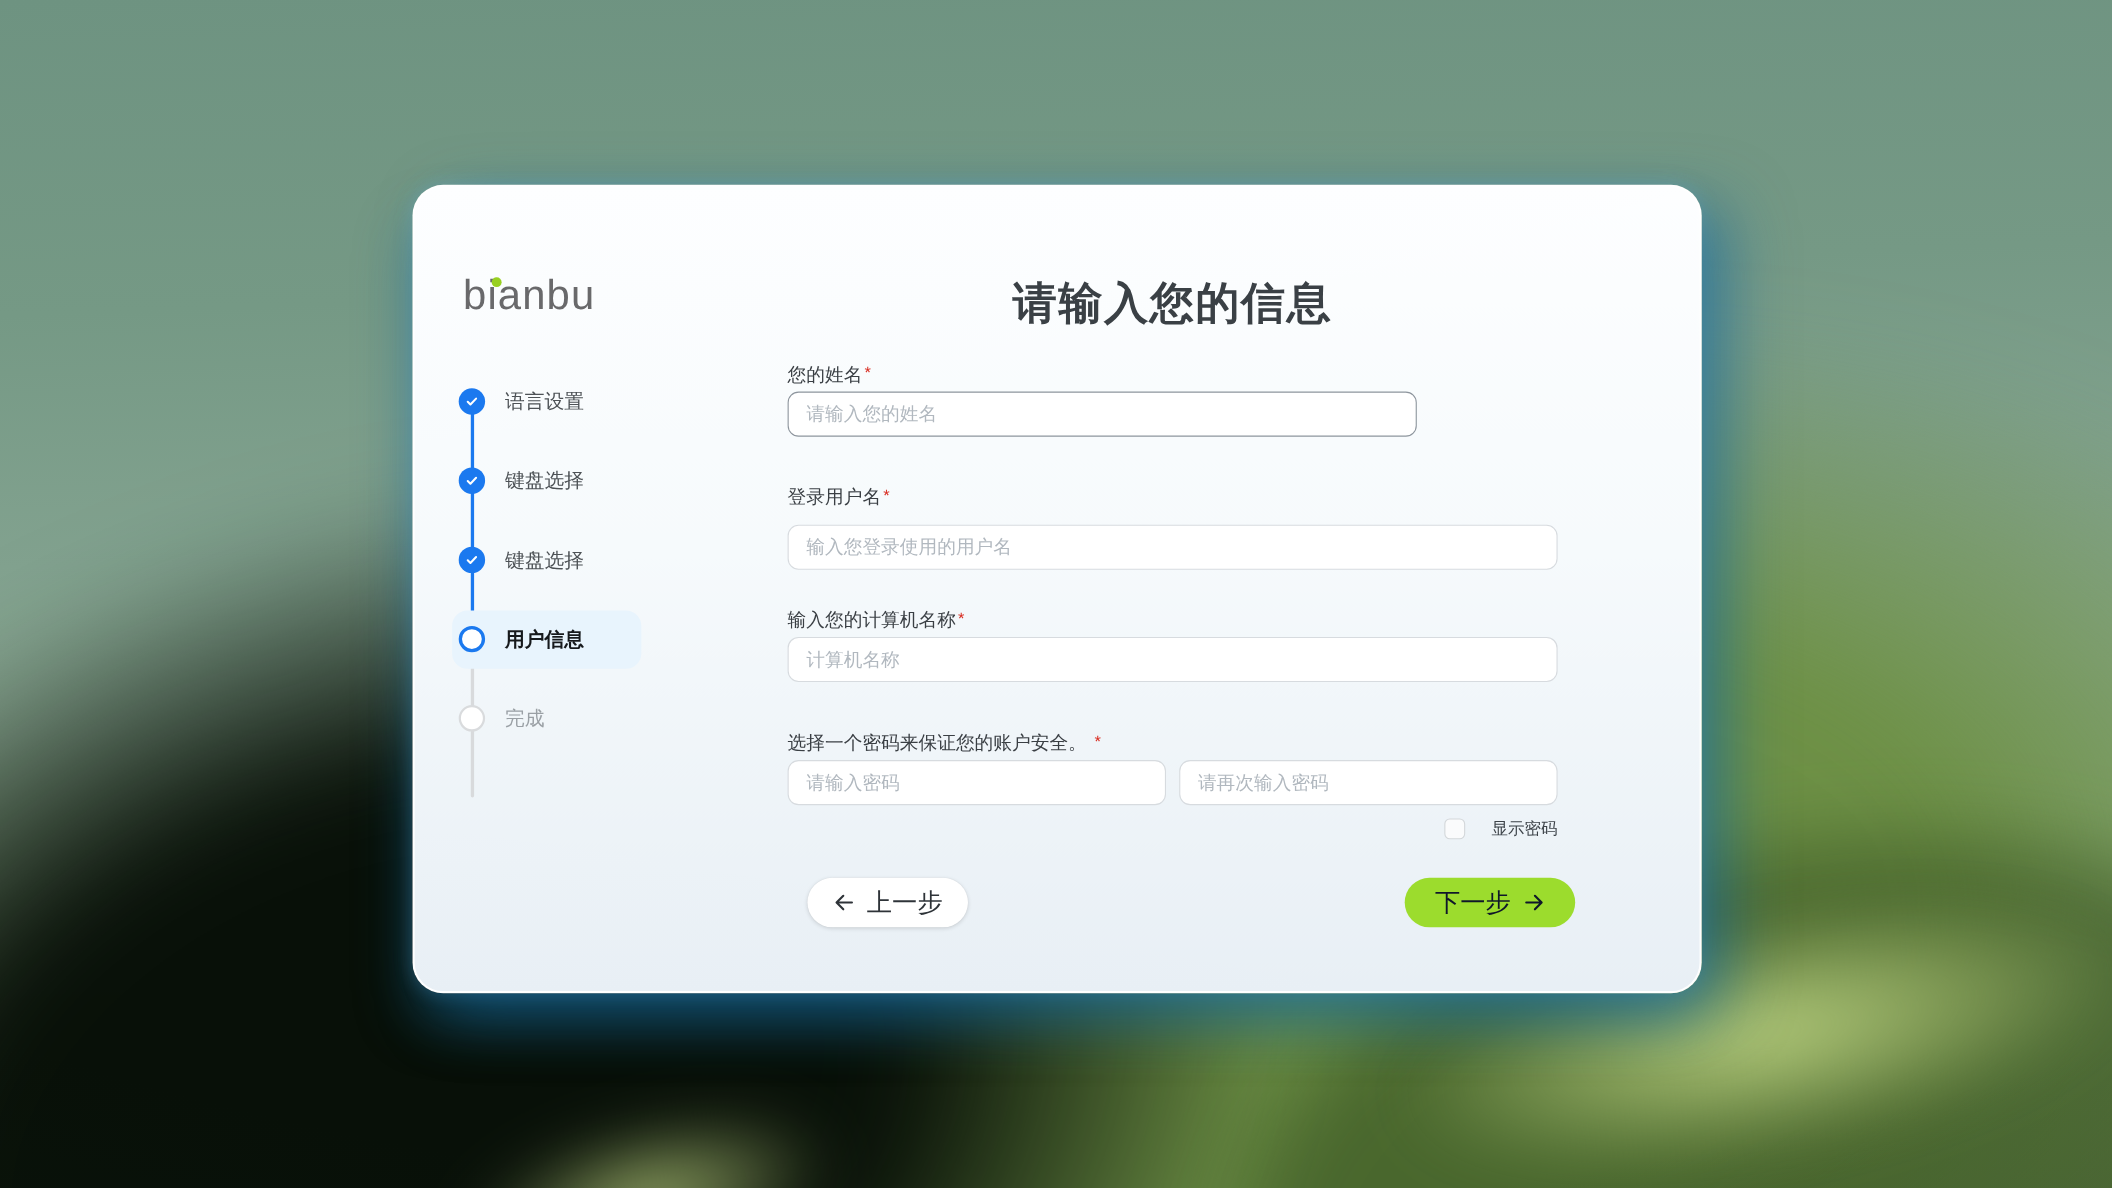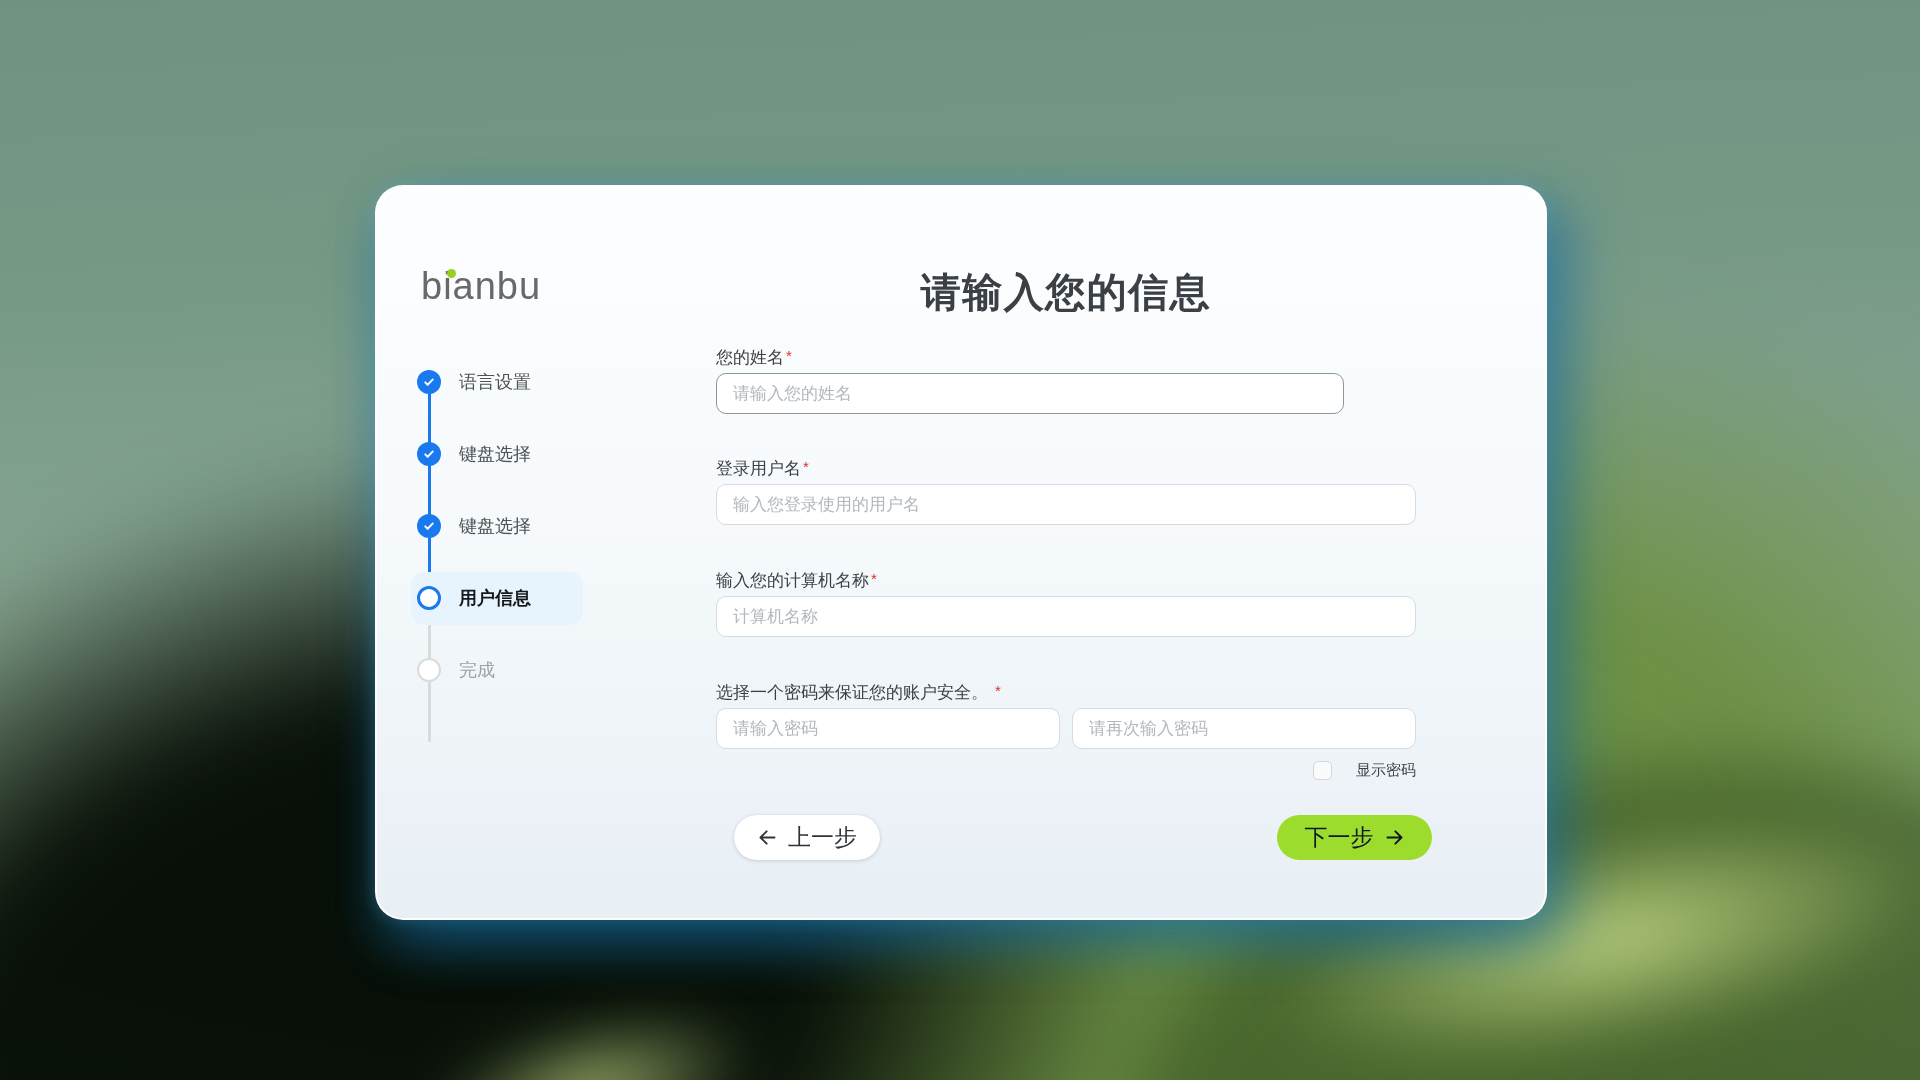--- a/index.html
+++ b/index.html
@@ -26,21 +26,21 @@
     background:radial-gradient(closest-side,rgba(186,208,126,0.85),rgba(186,208,126,0) 75%); }
   .vignette { position:absolute; inset:0;
     background:radial-gradient(125% 95% at 50% 42%,rgba(0,0,0,0) 62%,rgba(18,38,28,0.22) 100%); }
 
   
   .card { position:absolute; left:375px; top:168px; width:1172px; height:735px;
     border-radius:28px; border:2px solid rgba(255,255,255,0.92);
     background:linear-gradient(180deg,#fdfeff 0%,#f6fafc 45%,#e8eff5 100%);
     box-shadow:26px 18px 55px 0 rgba(21,106,156,0.55),
                -6px 30px 50px -4px rgba(21,106,156,0.38),
-               0 0 16px rgba(120,190,230,0.30);margin-top:17px; }
+               0 0 16px rgba(120,190,230,0.30); }
 
   
   .logo { position:absolute; left:44px; top:78px; height:46px; }
   .logo-text { font-size:38px; font-weight:500; color:#69696b; letter-spacing:1px; }
   .logo-dot { position:absolute; left:26px; top:4px; width:9px; height:9px;
     border-radius:50%; background:#98d021; }
 
   
   .title { position:absolute; left:339px; top:78px; width:700px; text-align:center;
     font-size:40px; font-weight:700; color:#3a4045; letter-spacing:1.5px; }
@@ -149,26 +149,26 @@
 
     <div class="step todo">
       <span class="dot"></span>
       <span class="lbl">完成</span>
     </div>
   </div>
 
   <div class="flabel" style="top:159px;">
     <span>您的姓名</span><span class="req">*</span>
   </div>
-  <input class="input focused" style="left: 339px; top: 186px; width: 628px;" type="text" placeholder="请输入您的姓名">
+  <input class="input focused" style="left: 339px; top: 186px; width: 572px;" type="text" placeholder="请输入您的姓名">
 
   <div class="flabel" style="top:270px;">
     <span>登录用户名</span><span class="req">*</span>
   </div>
-  <input class="input" style="left: 339px; top: 297px; width: 700px;" type="text" placeholder="输入您登录使用的用户名">
+  <input class="input" style="left: 339px; top: 307px; width: 700px;" type="text" placeholder="输入您登录使用的用户名">
 
   <div class="flabel" style="top:382px;">
     <span>输入您的计算机名称</span><span class="req">*</span>
   </div>
   <input class="input" style="left: 339px; top: 409px; width: 700px;" type="text" placeholder="计算机名称">
 
   <div class="flabel" style="top:494px;">
     <span>选择一个密码来保证您的账户安全。</span><span class="req req-gap">*</span>
   </div>
   <input class="input" style="left: 339px; top: 521px; width: 344px;" type="password" placeholder="请输入密码">

